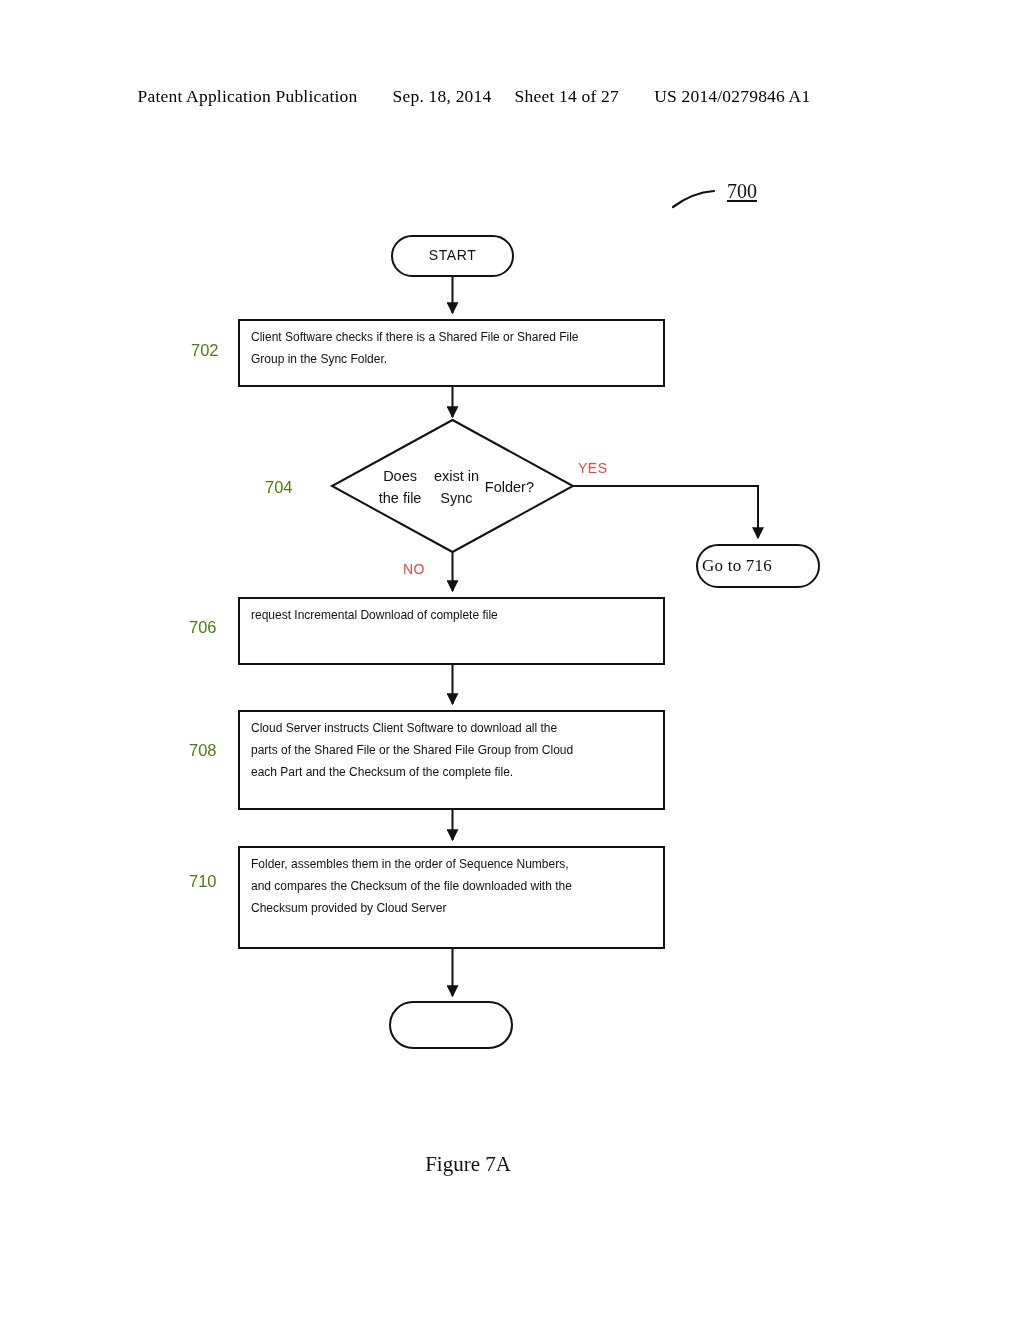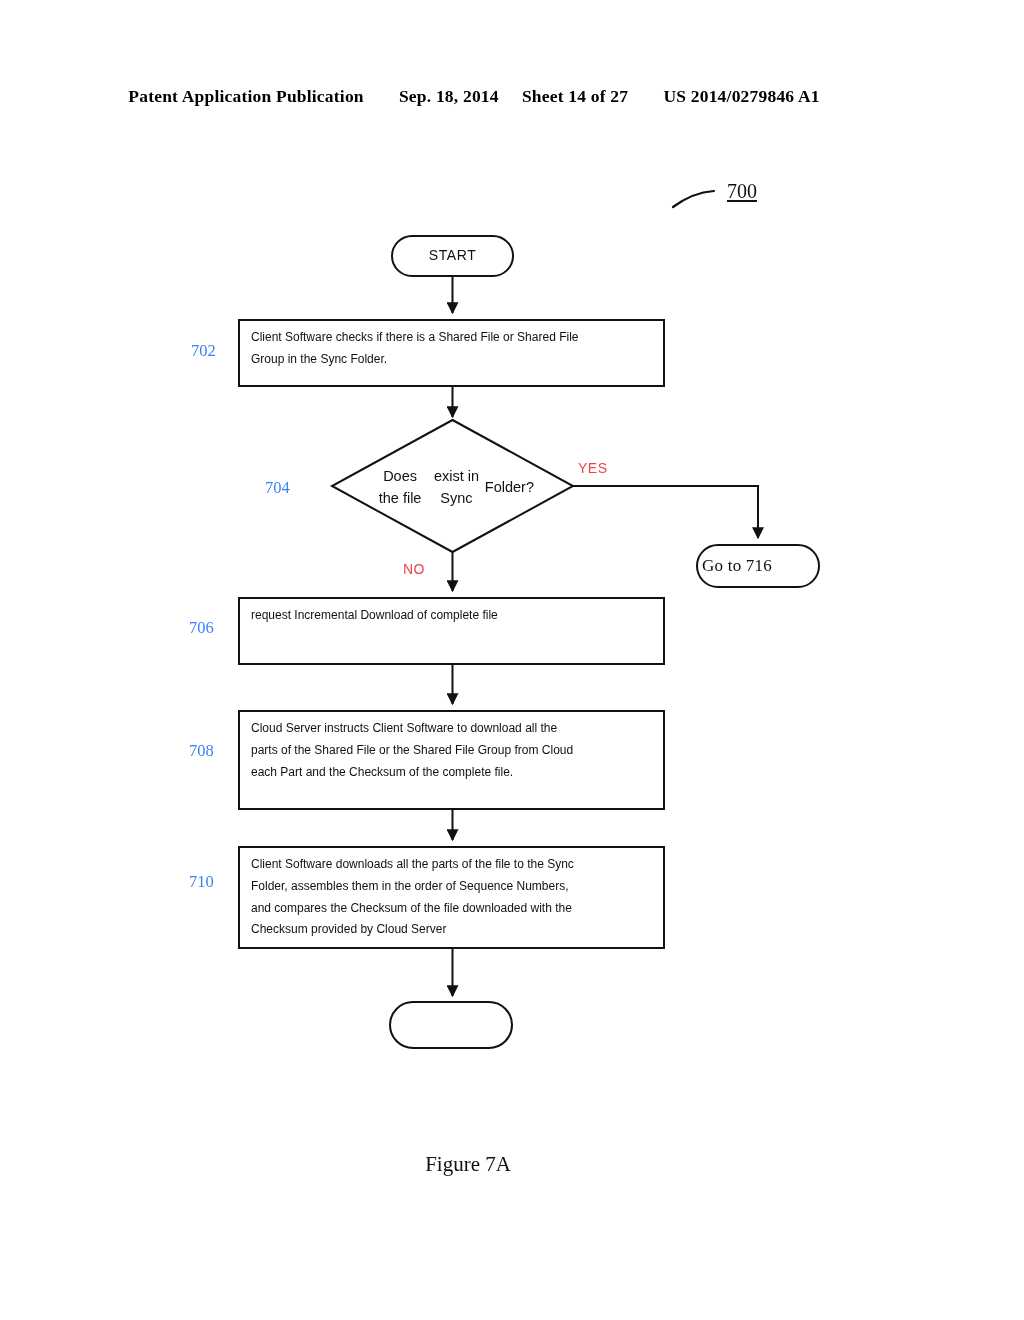--- a/index.html
+++ b/index.html
@@ -18,21 +18,21 @@
   }
 
   
   .page-header {
     position: absolute;
     top: 86px;
     left: 0;
     width: 948px;
     text-align: center;
     font-family: "Liberation Serif", serif;
-    font-weight: bold;
+    font-weight: normal;
     font-size: 17.5px;
     letter-spacing: 0.2px;
     white-space: nowrap;
   }
   .page-header .seg { display: inline-block; }
   .gap-wide { display: inline-block; width: 26px; }
   .gap-mid  { display: inline-block; width: 14px; }
 
   
   #figure {
@@ -85,23 +85,23 @@
     line-height: 22px;
     display: flex;
     flex-direction: row;
     align-items: center;
     justify-content: center;
   }
 
   
   .ref-num {
     position: absolute;
-    font-family: Liberation Serif, serif;
+    font-family: Liberation Sans, sans-serif;
     font-size: 16.5px;
-    color: #3b82f6;
+    color: #4d7c0f;
     text-align: left;
     white-space: nowrap;
   }
 
   
   .branch-label {
     position: absolute;
     font-family: "Liberation Sans", sans-serif;
     font-size: 14px;
     letter-spacing: 0.5px;
@@ -216,21 +216,20 @@
 
   <div class="ref-num" style="left:189px; top:741px;">708</div>
   <div class="node-text proc-text" style="left:239px; top:711px; width:425px; height:98px;">
     <div>Cloud Server instructs Client Software to download all the</div>
     <div>parts of the Shared File or the Shared File Group from Cloud</div>
     <div>each Part and the Checksum of the complete file.</div>
   </div>
 
   <div class="ref-num" style="left:189px; top:872px;">710</div>
   <div class="node-text proc-text" style="left:239px; top:847px; width:425px; height:101px;">
-    <div>Client Software downloads all the parts of the file to the Sync</div>
     <div>Folder, assembles them in the order of Sequence Numbers,</div>
     <div>and compares the Checksum of the file downloaded with the</div>
     <div>Checksum provided by Cloud Server</div>
   </div>
 
 
 </div>
 
 <div class="fig-caption">Figure 7A</div>
 

